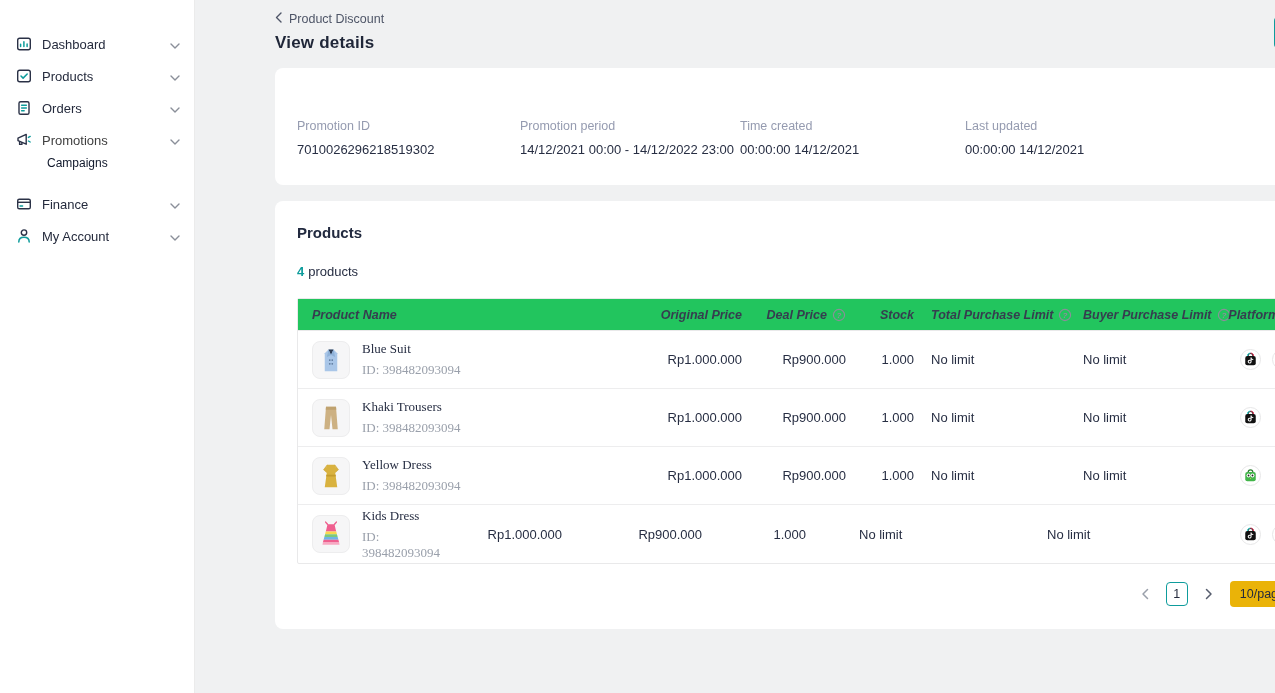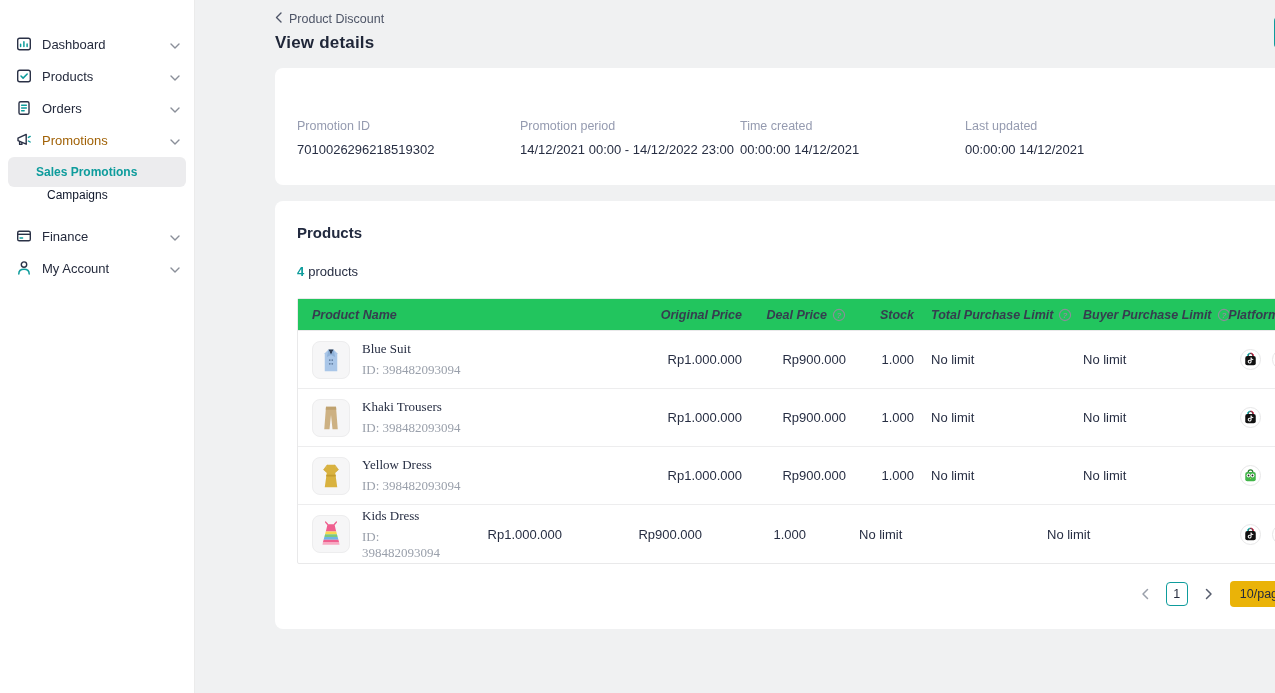--- a/index.html
+++ b/index.html
@@ -17,21 +17,21 @@
     border-right:1px solid #ebebeb;
     padding-top:28px;
   }
   .side-item {
     display:flex; align-items:center;
     height:32px; padding:0 14px 0 15px;
     font-size:13px; color:#252b3d; cursor:pointer;
   }
   .side-item .s-icon { width:18px; height:18px; margin-right:9px; flex-shrink:0; display:flex; }
   .side-item .s-label { flex:1; }
-  .side-item.active .s-label { color:#a16207; }
+  .side-item.active .s-label { color:#404040; }
   .side-sub-active {
     margin:1px 8px; height:30px;
     background:#ececee; border-radius:6px;
     display:flex; align-items:center;
     padding-left:28px;
     font-size:12px; font-weight:bold; color:#0e9c9c; cursor:pointer;
   }
   .side-sub {
     height:32px; display:flex; align-items:flex-start;
     padding-left:36px; font-size:12px; color:#0f172a; cursor:pointer;margin-left:11px;
@@ -172,23 +172,20 @@
       </svg>
     </span>
     <span class="s-label">Promotions</span>
     <span>
       <svg width="10" height="6" viewBox="0 0 10 6" fill="none">
           <path d="M1 1l4 4 4-4" stroke="#8a8f99" stroke-width="1.4" stroke-linecap="round" stroke-linejoin="round"></path>
         </svg>
     </span>
   </div>
 
-  <div class="side-sub-active">
-    <span>Sales Promotions</span>
-  </div>
   <div class="side-sub">
     <span>Campaigns</span>
   </div>
 
   <div class="side-item">
     <span class="s-icon">
       <svg width="18" height="18" viewBox="0 0 18 18" fill="none">
         <rect x="2.7" y="4.2" width="12.6" height="9.6" rx="1.6" stroke="#2a3146" stroke-width="1.4"></rect>
         <path d="M3 7.3h12" stroke="#2a3146" stroke-width="1.4"></path>
         <path d="M5 11h2.6" stroke="#0e9c9c" stroke-width="1.4" stroke-linecap="round"></path>

